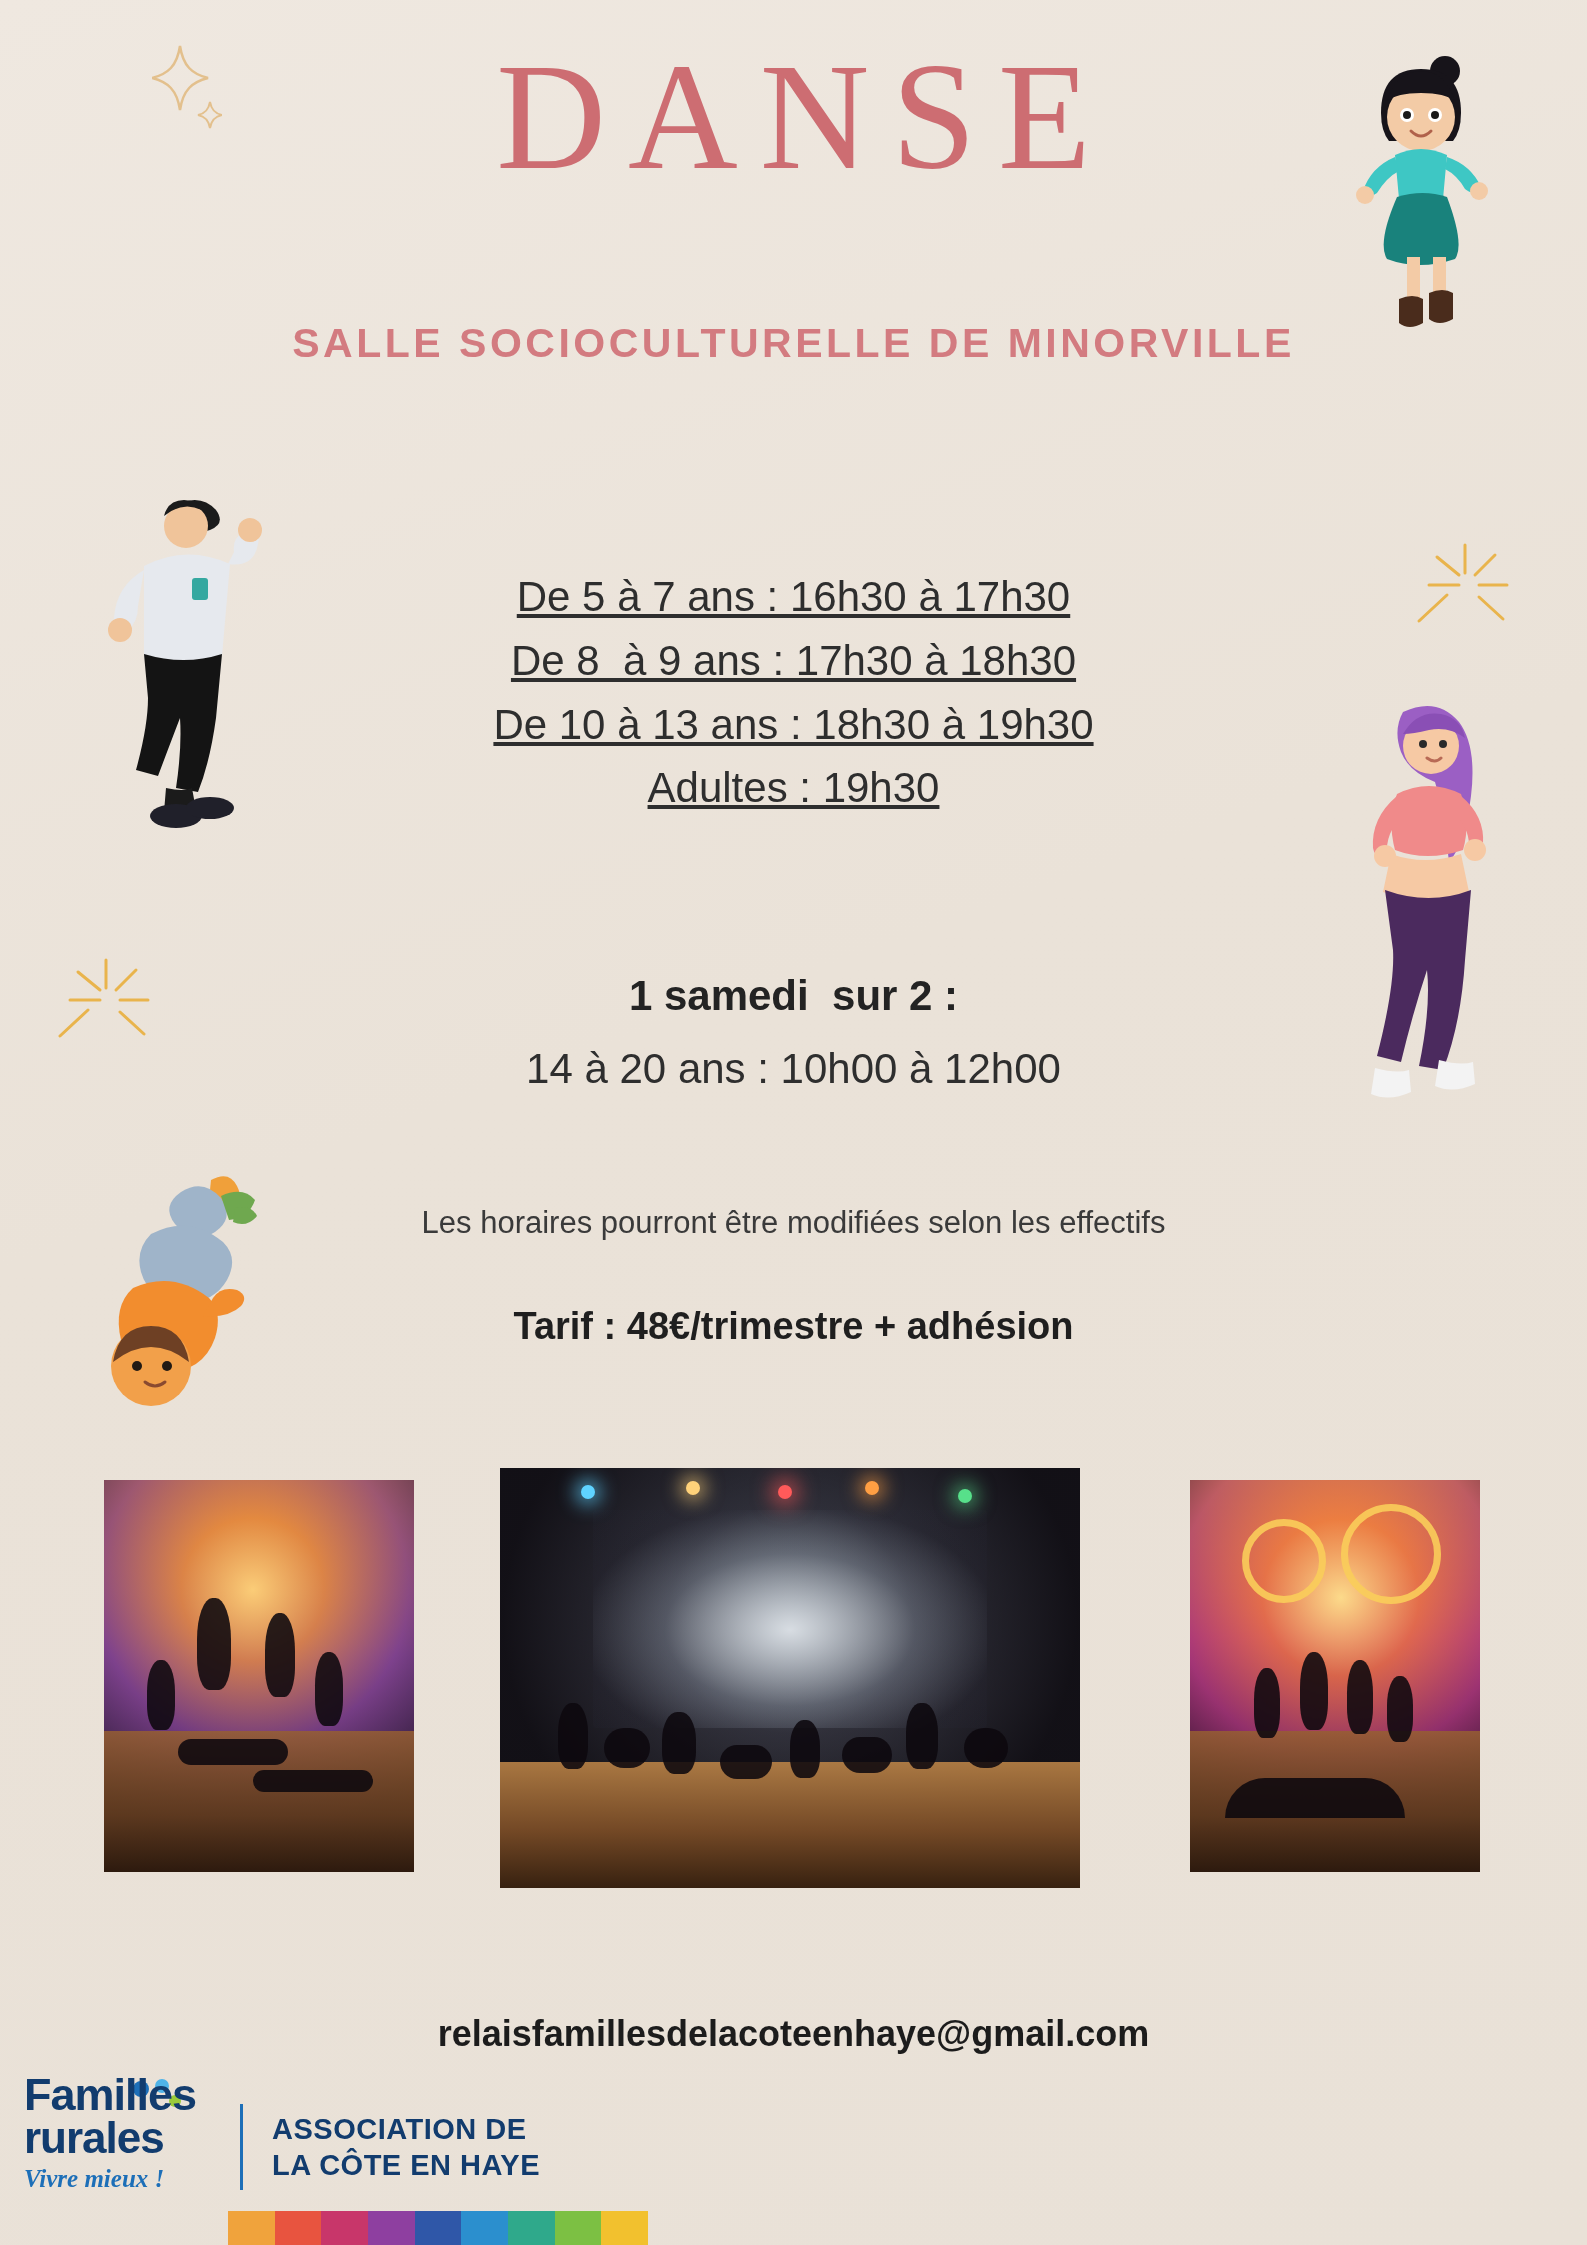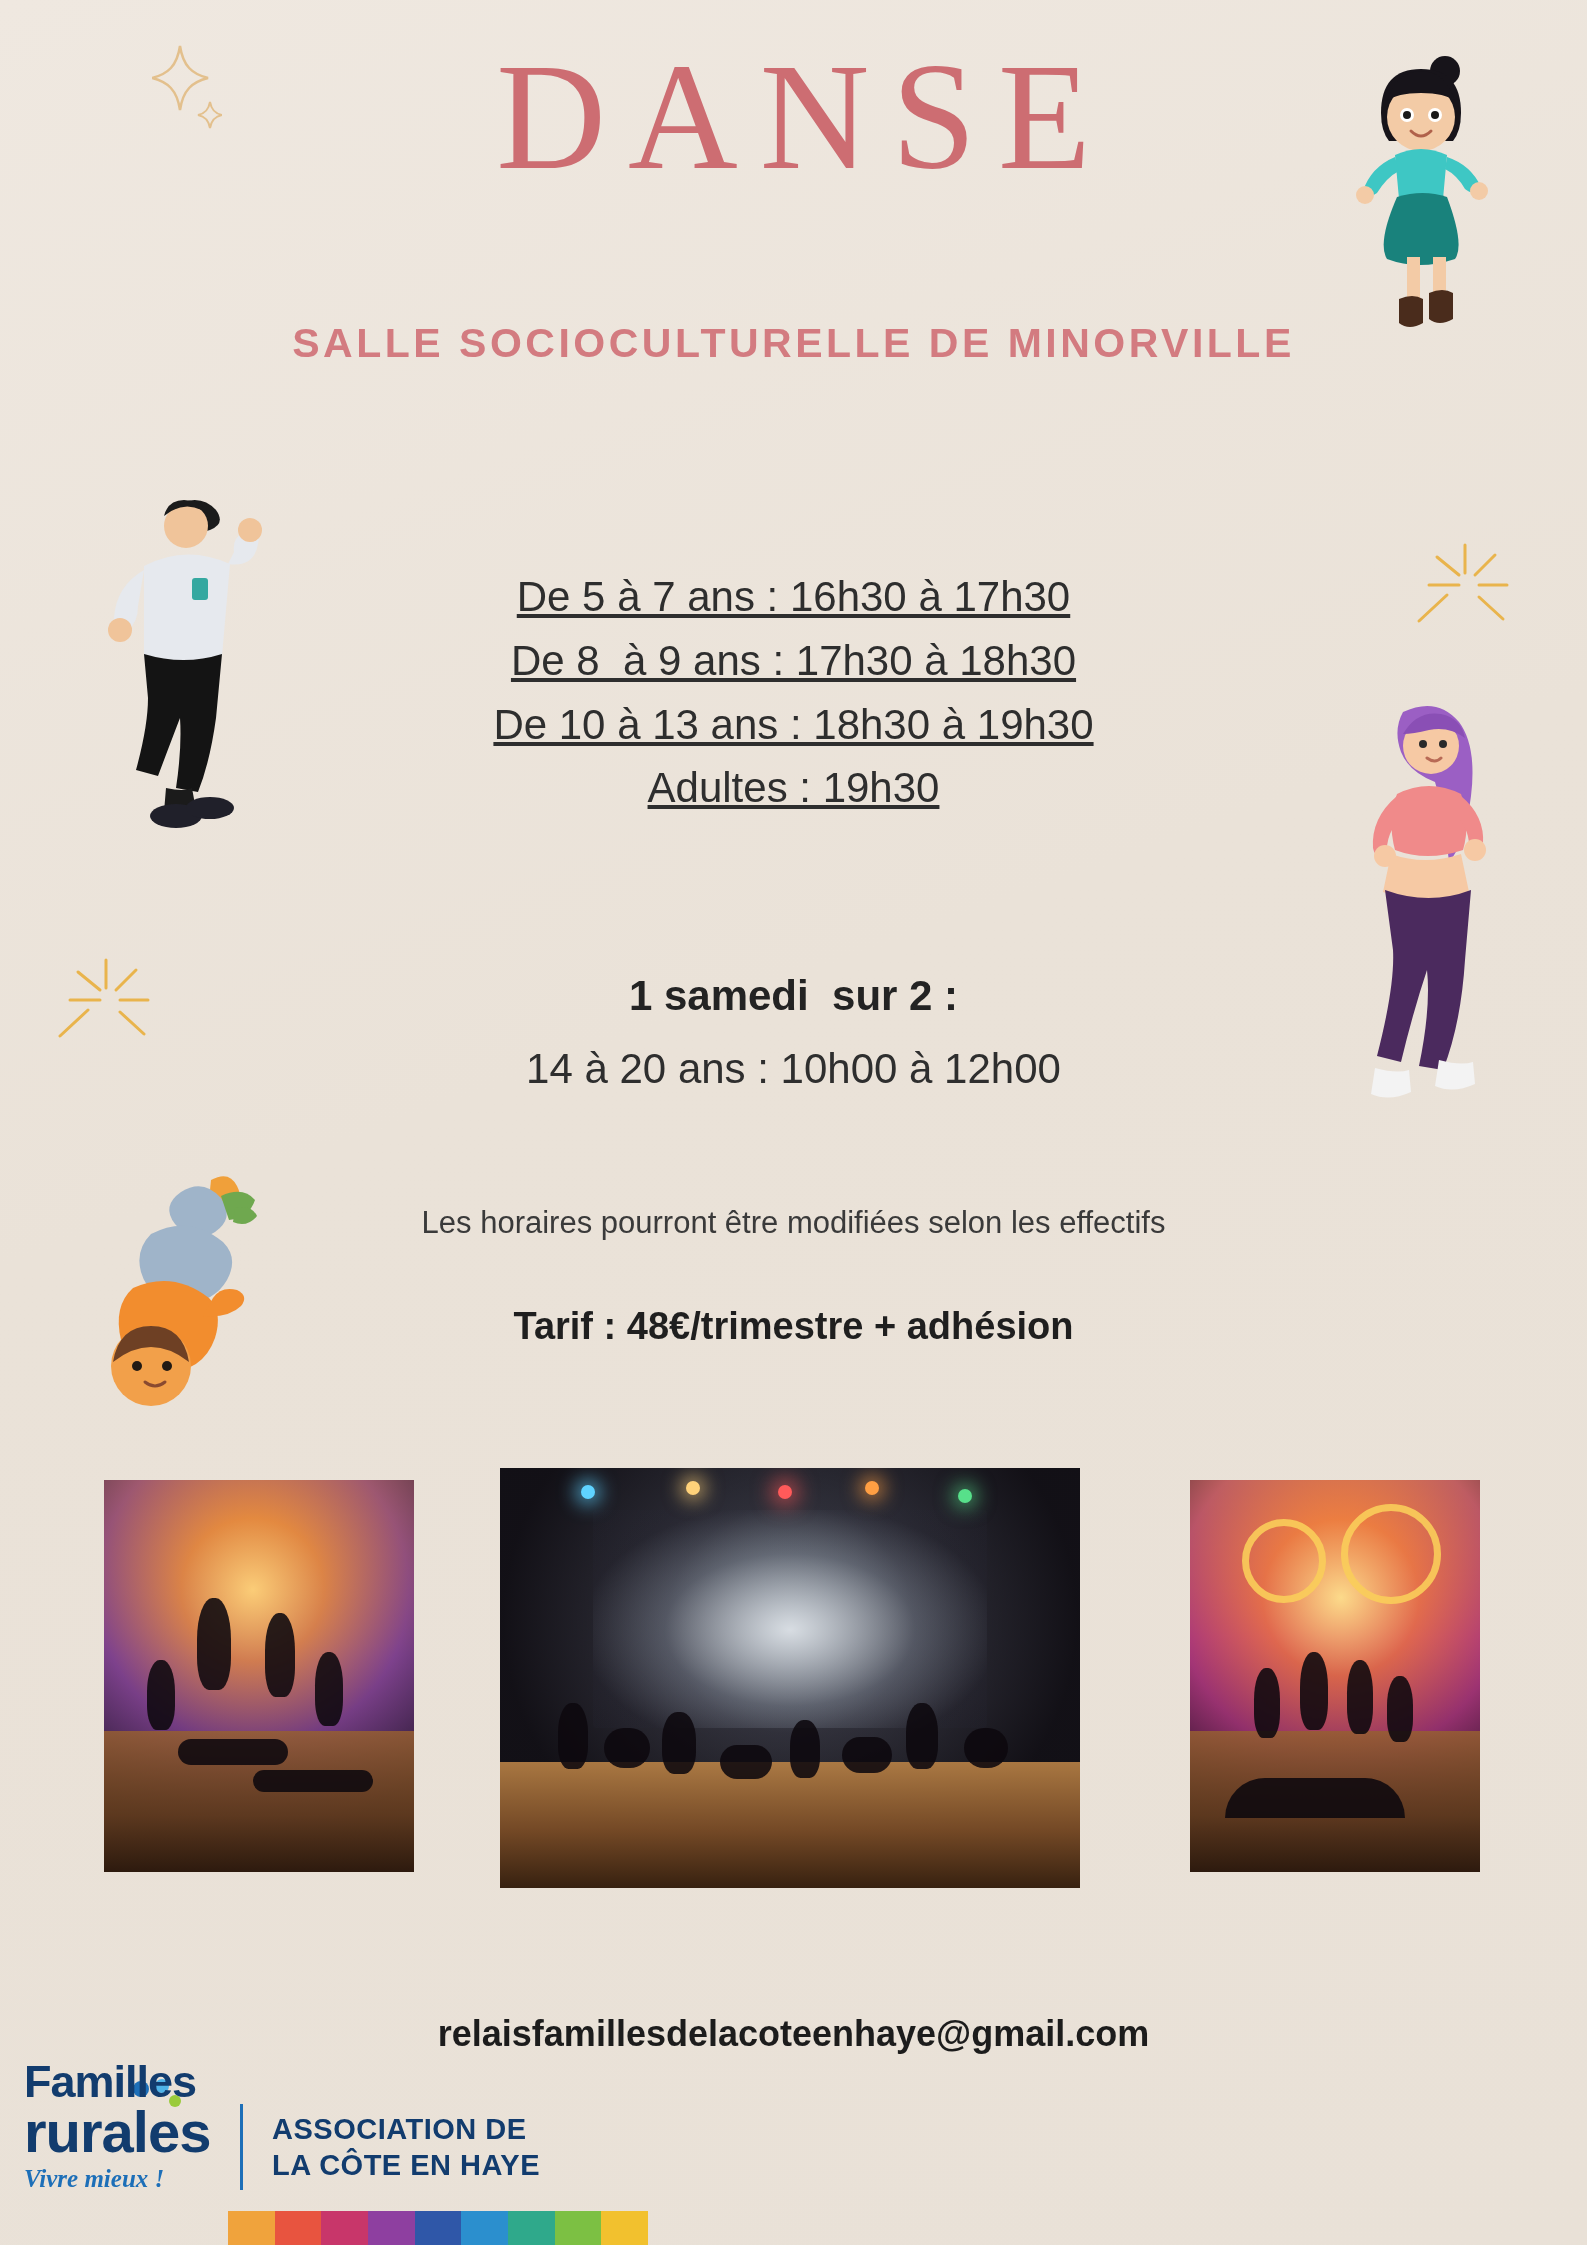--- a/index.html
+++ b/index.html
@@ -232,21 +232,21 @@
     margin-left: 16px;
   }
   .logo-fr .l1 {
     font-size: 45px;
     font-weight: bold;
     color: #123c6e;
     line-height: 0.95;
     letter-spacing: -1px;
   }
   .logo-fr .l2 {
-    font-size: 58px;
+    font-size: 44px;
     font-weight: bold;
     color: #123c6e;
     line-height: 0.95;
     letter-spacing: -1px;
   }
   .logo-fr .l3 {
     font-family: "Liberation Serif", serif;
     font-style: italic;
     font-size: 25px;
     color: #1d6fb8;

